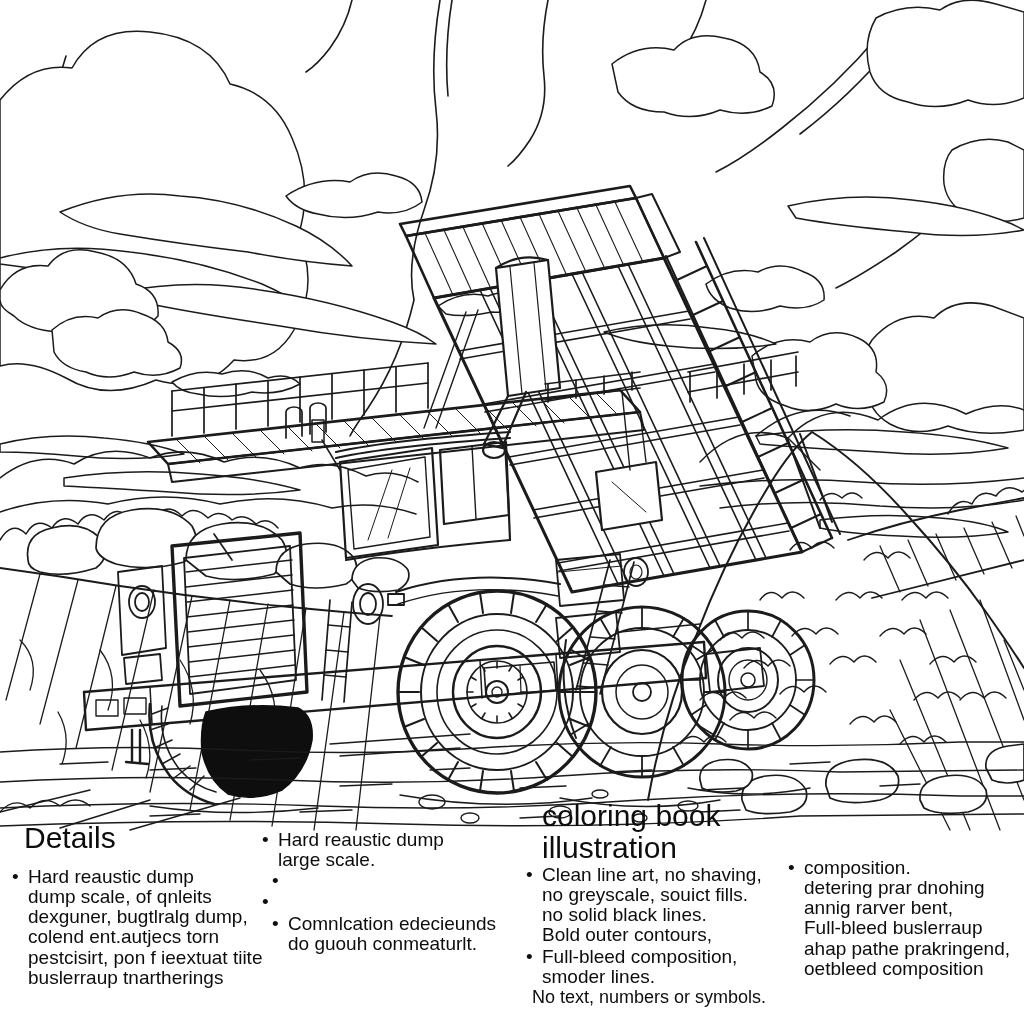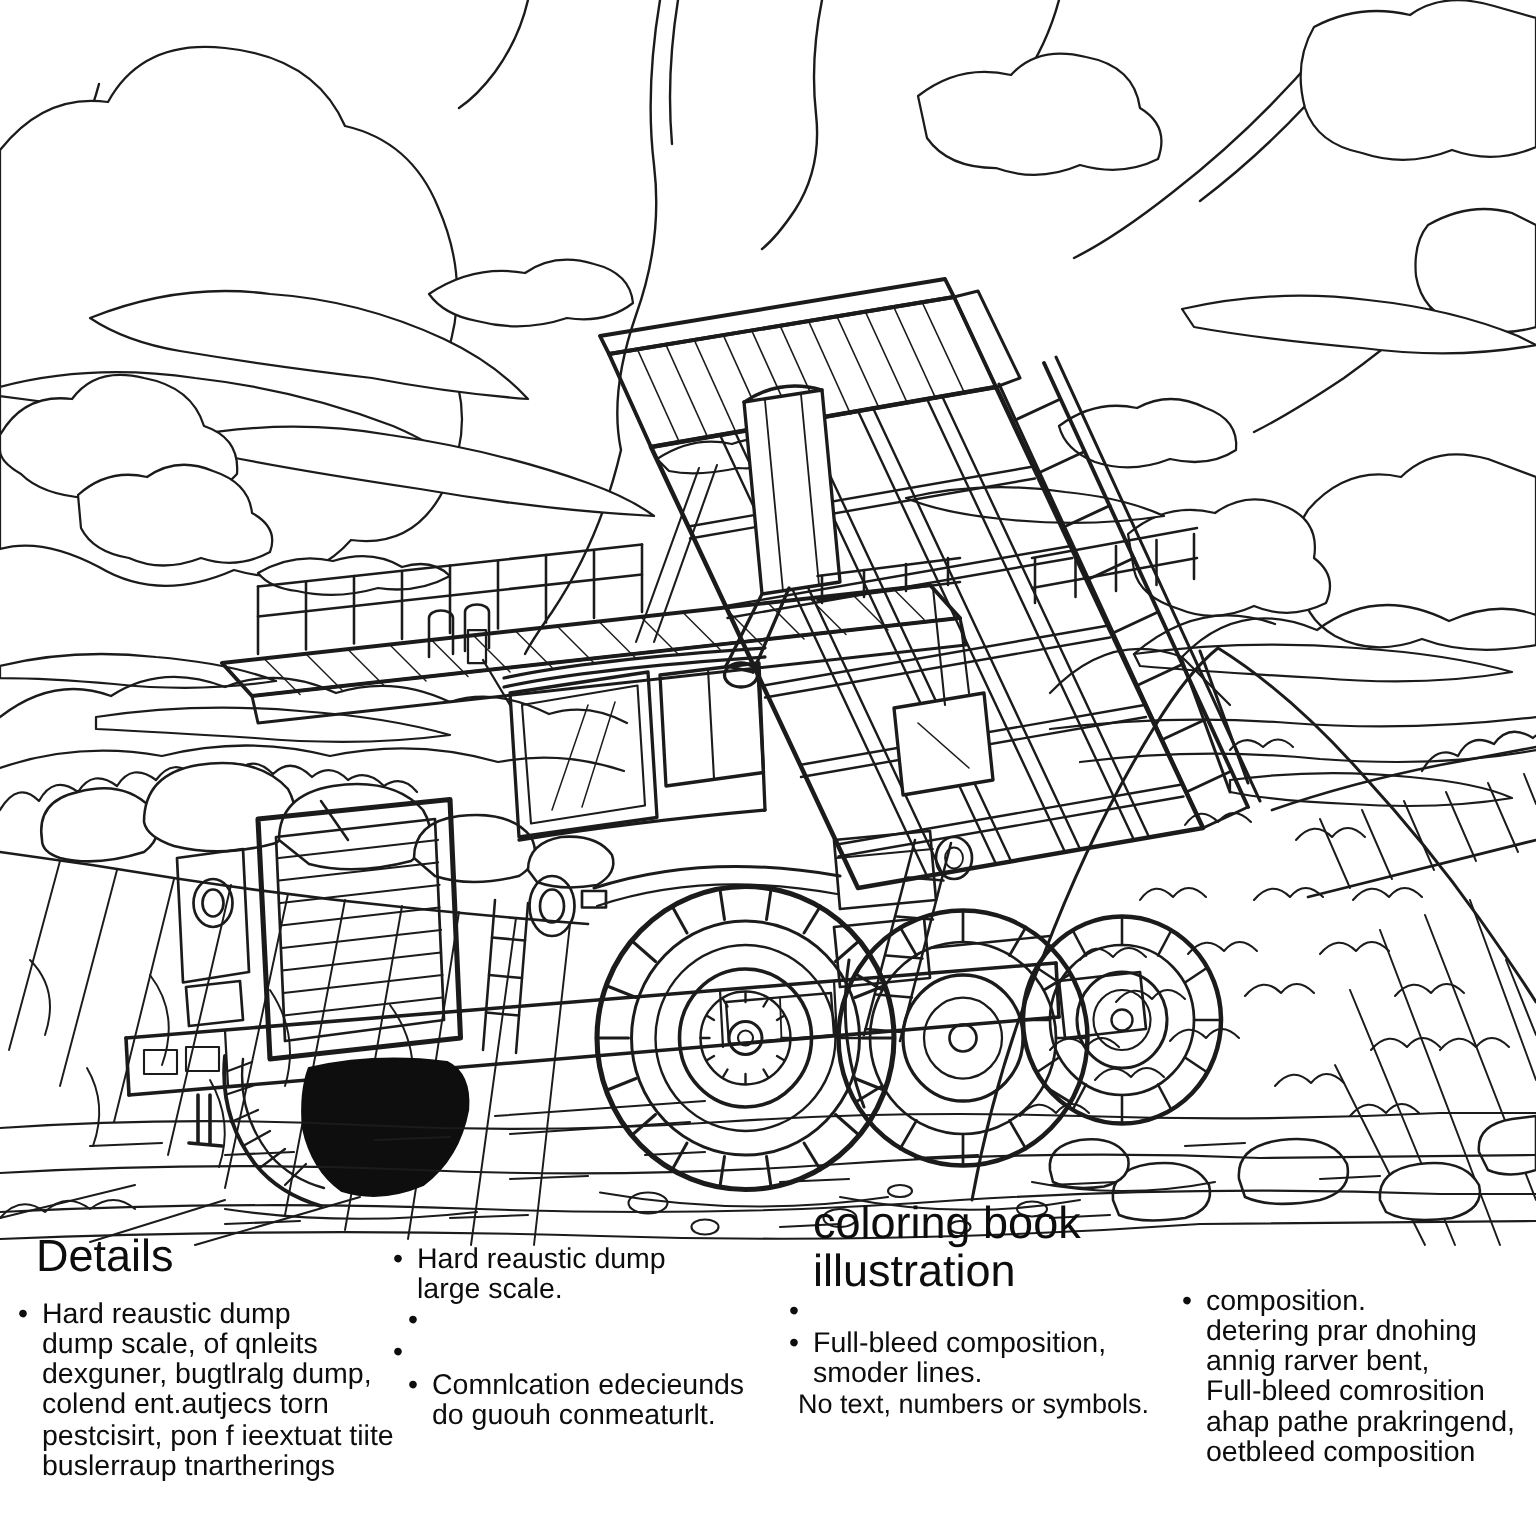--- a/index.html
+++ b/index.html
@@ -551,36 +551,40 @@
   </div>
 
   <div class="col" style="left:542px;top:800px;width:300px;">
     <div class="h1">coloring book illustration</div>
   </div>
 
   <div class="col" id="col3-wrap" style="left:526px;top:856px;width:262px;">
     <div id="col3-list">
       <div class="b">
         <span class="dot">•</span>
+        <span class="tx">Clean line art, no shaving,
+no greyscale, souict fills.
+no solid black lines.
+Bold outer contours,</span>
       </div>
       <div class="b">
         <span class="dot">•</span>
         <span class="tx">Full-bleed composition,
 smoder lines.</span>
       </div>
       <div class="note">No text, numbers or symbols.</div>
     </div>
   </div>
 
   <div class="col" style="left:788px;top:858px;width:236px;">
     <div class="b">
       <span class="dot">•</span>
       <span class="tx">composition.
 detering prar dnohing
 annig rarver bent,
-Full-bleed comrosition
+Full-bleed buslerraup
 ahap pathe prakringend,
 oetbleed composition</span>
     </div>
   </div>
 
 </div>
 </div>
 
 </body></html>

